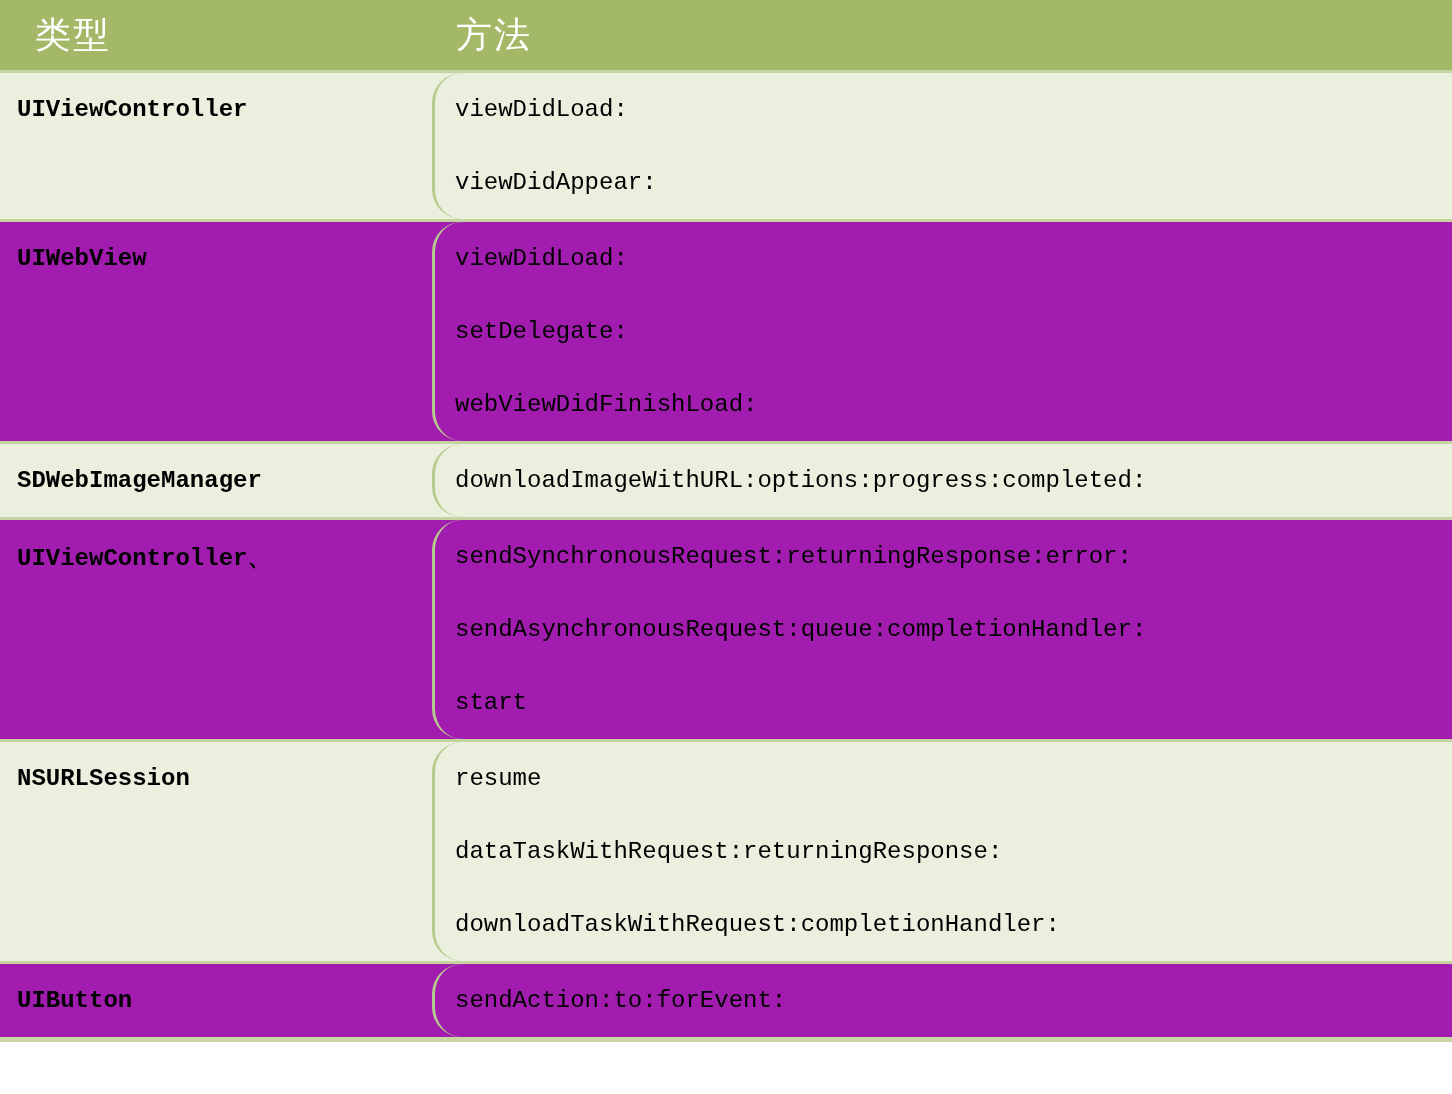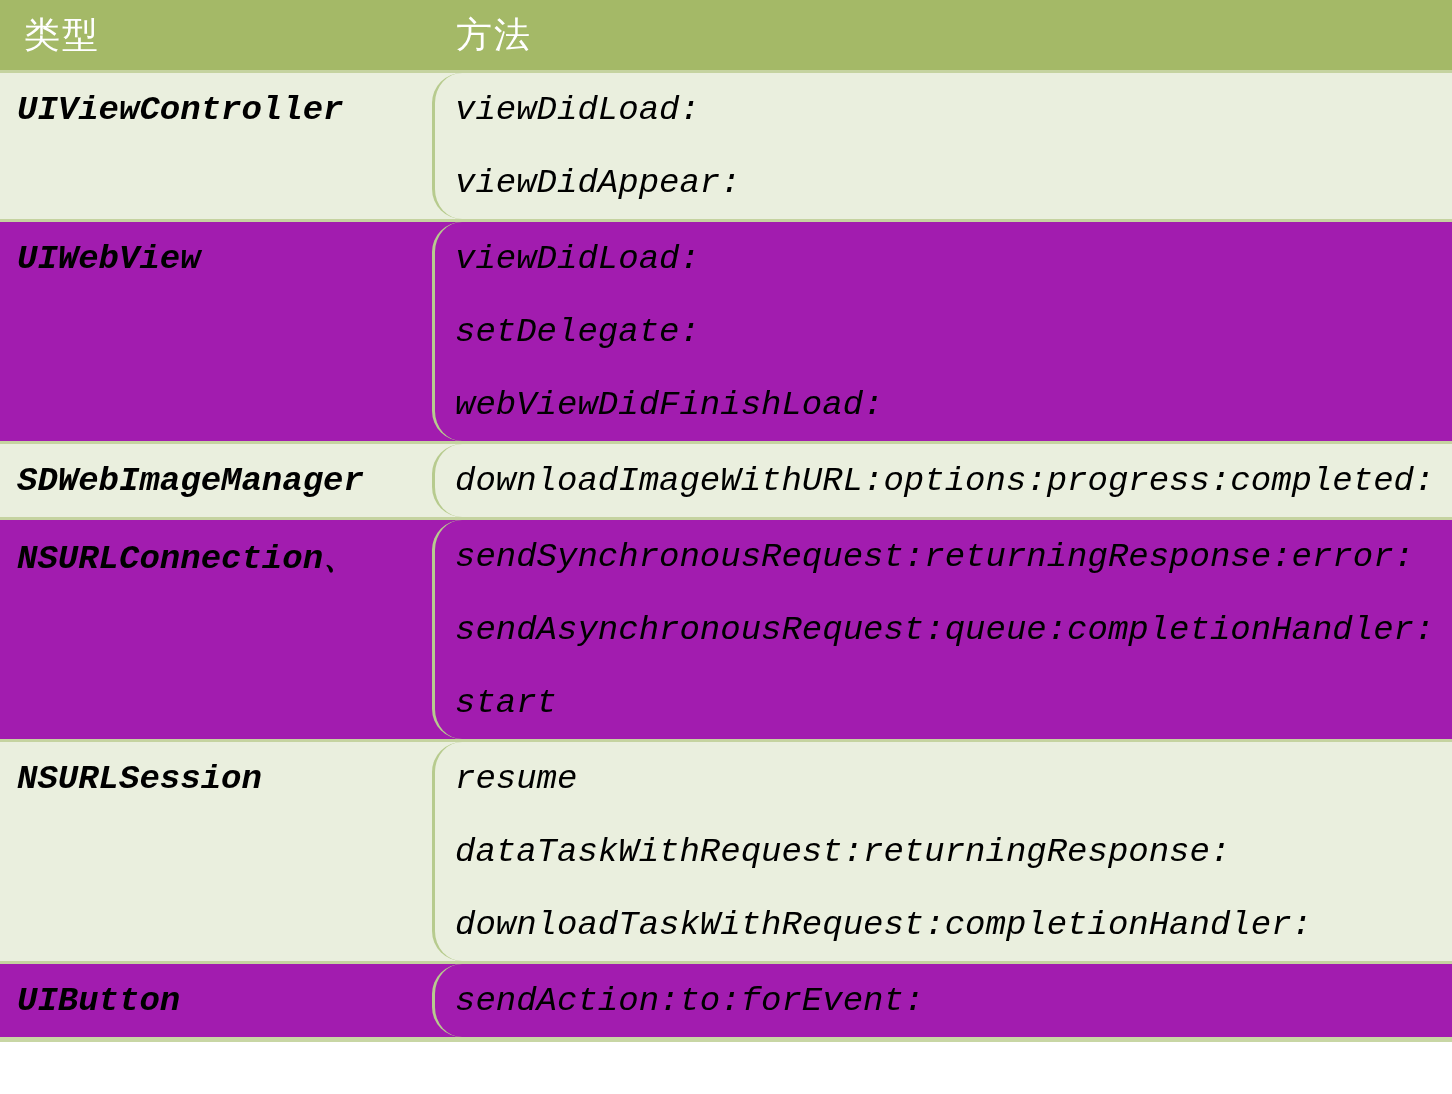--- a/index.html
+++ b/index.html
@@ -20,21 +20,21 @@
     background: #a4b967;
     align-items: center;
   }
   .th {
     color: #ffffff;
     font-size: 36px;
     font-family: "Liberation Sans", sans-serif;
     font-weight: 400;
     letter-spacing: 2px;
   }
-  .th-type { width: 435px; padding-left: 24px; }
+  .th-type { width: 435px; padding-left: 35px; }
   .th-method { padding-left: 21px; }
   
   .tr {
     display: flex;
     border-top: 3px solid #c5d3a0;
   }
   .tr:first-of-type { border-top: none; }
   .tr.alt { background: #eaefde; }
   .tr.plain { background: #a21caf; }
   .td-type {
@@ -45,23 +45,22 @@
   .td-method {
     flex: 1 1 auto;
     border-left: 3px solid #b7cb8e;
     padding-left: 20px;
     border-radius: 30px;
   }
   .type-line, .m-line {
     height: 73px;
     display: flex;
     align-items: center;
-    font-size: 34px;
+    font-size: 24px;
     white-space: nowrap;
-    font-style: italic;
   }
   .type-line { font-weight: 700; }
   .m-line { font-weight: 400; }
 </style>
 </head>
 <body>
 
 <div class="table">
 
   <div class="thead">
@@ -94,21 +93,21 @@
     <div class="td-type">
       <div class="type-line">SDWebImageManager</div>
     </div>
     <div class="td-method">
       <div class="m-line">downloadImageWithURL:options:progress:completed:</div>
     </div>
   </div>
 
   <div class="tr plain">
     <div class="td-type">
-      <div class="type-line">NSURLConnection、</div>
+      <div class="type-line">UIViewController、</div>
     </div>
     <div class="td-method">
       <div class="m-line">sendSynchronousRequest:returningResponse:error:</div>
       <div class="m-line">sendAsynchronousRequest:queue:completionHandler:</div>
       <div class="m-line">start</div>
     </div>
   </div>
 
   <div class="tr alt">
     <div class="td-type">

